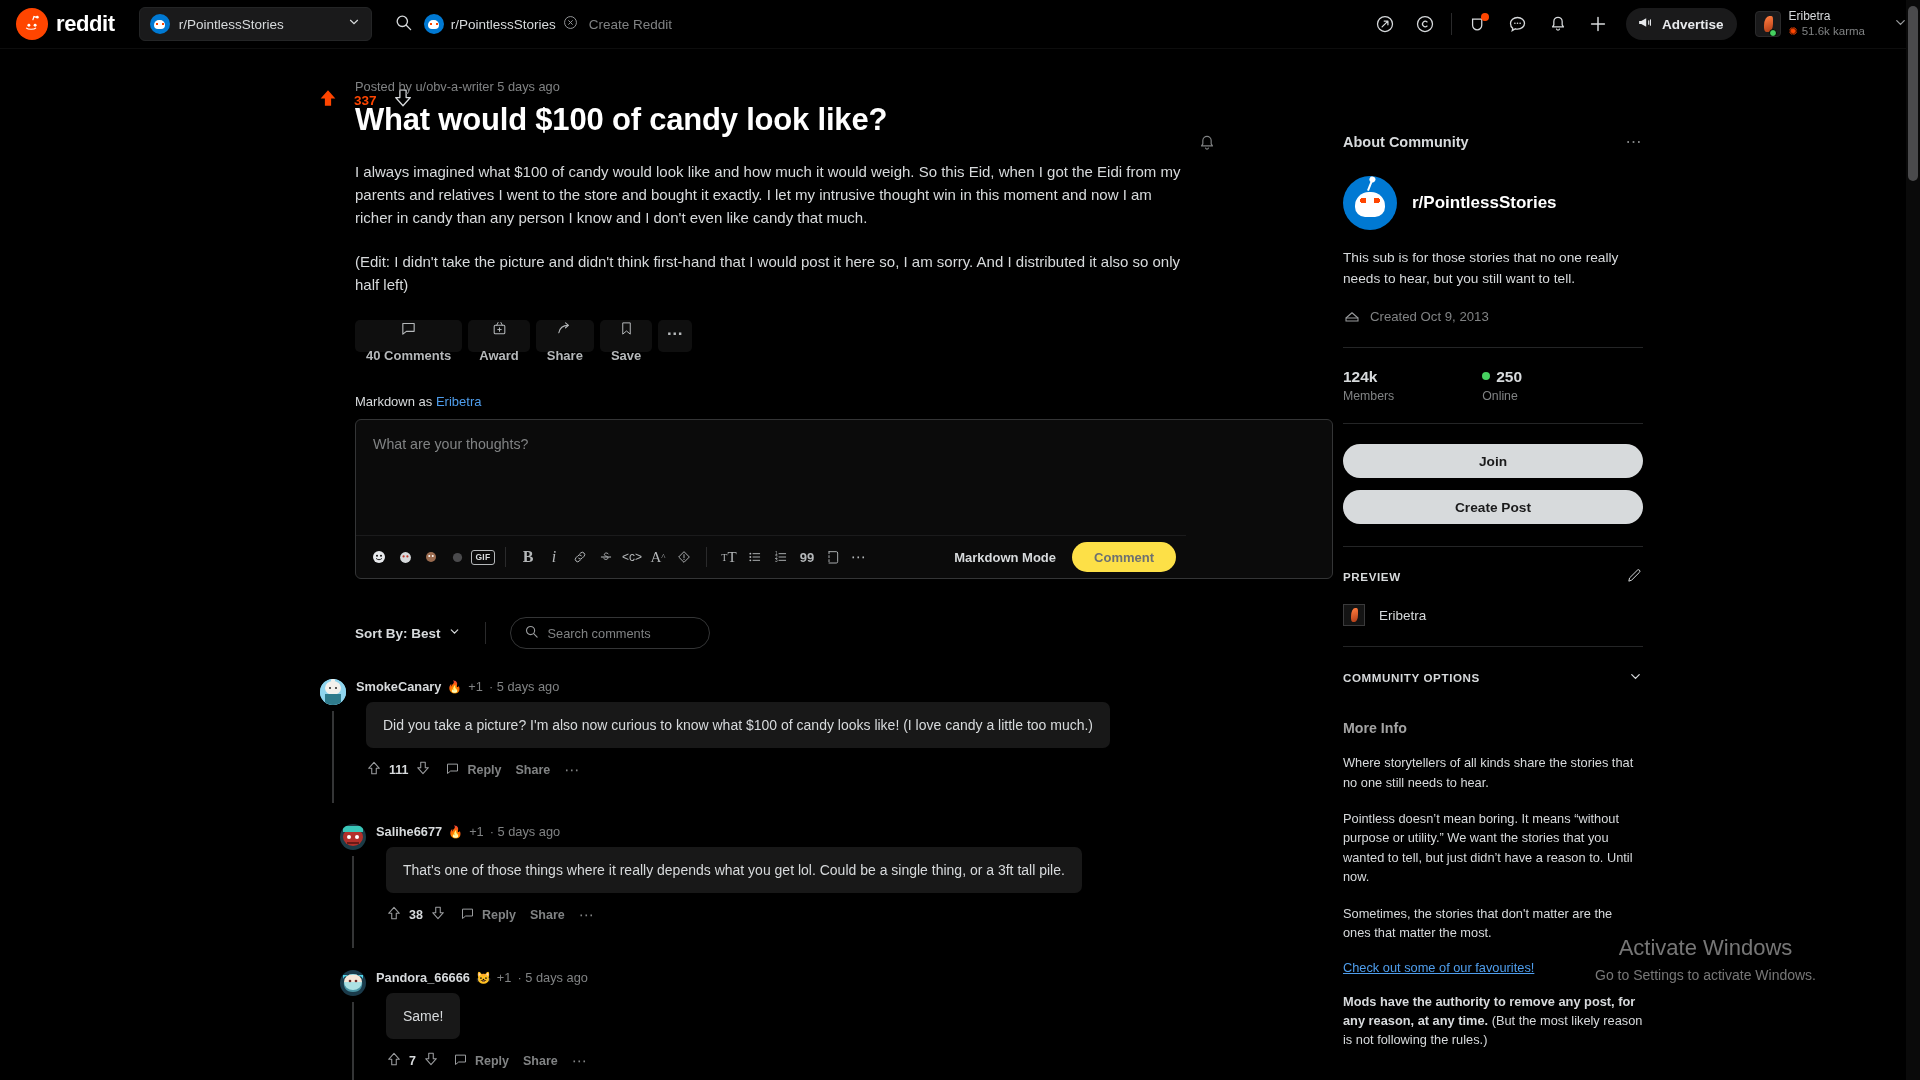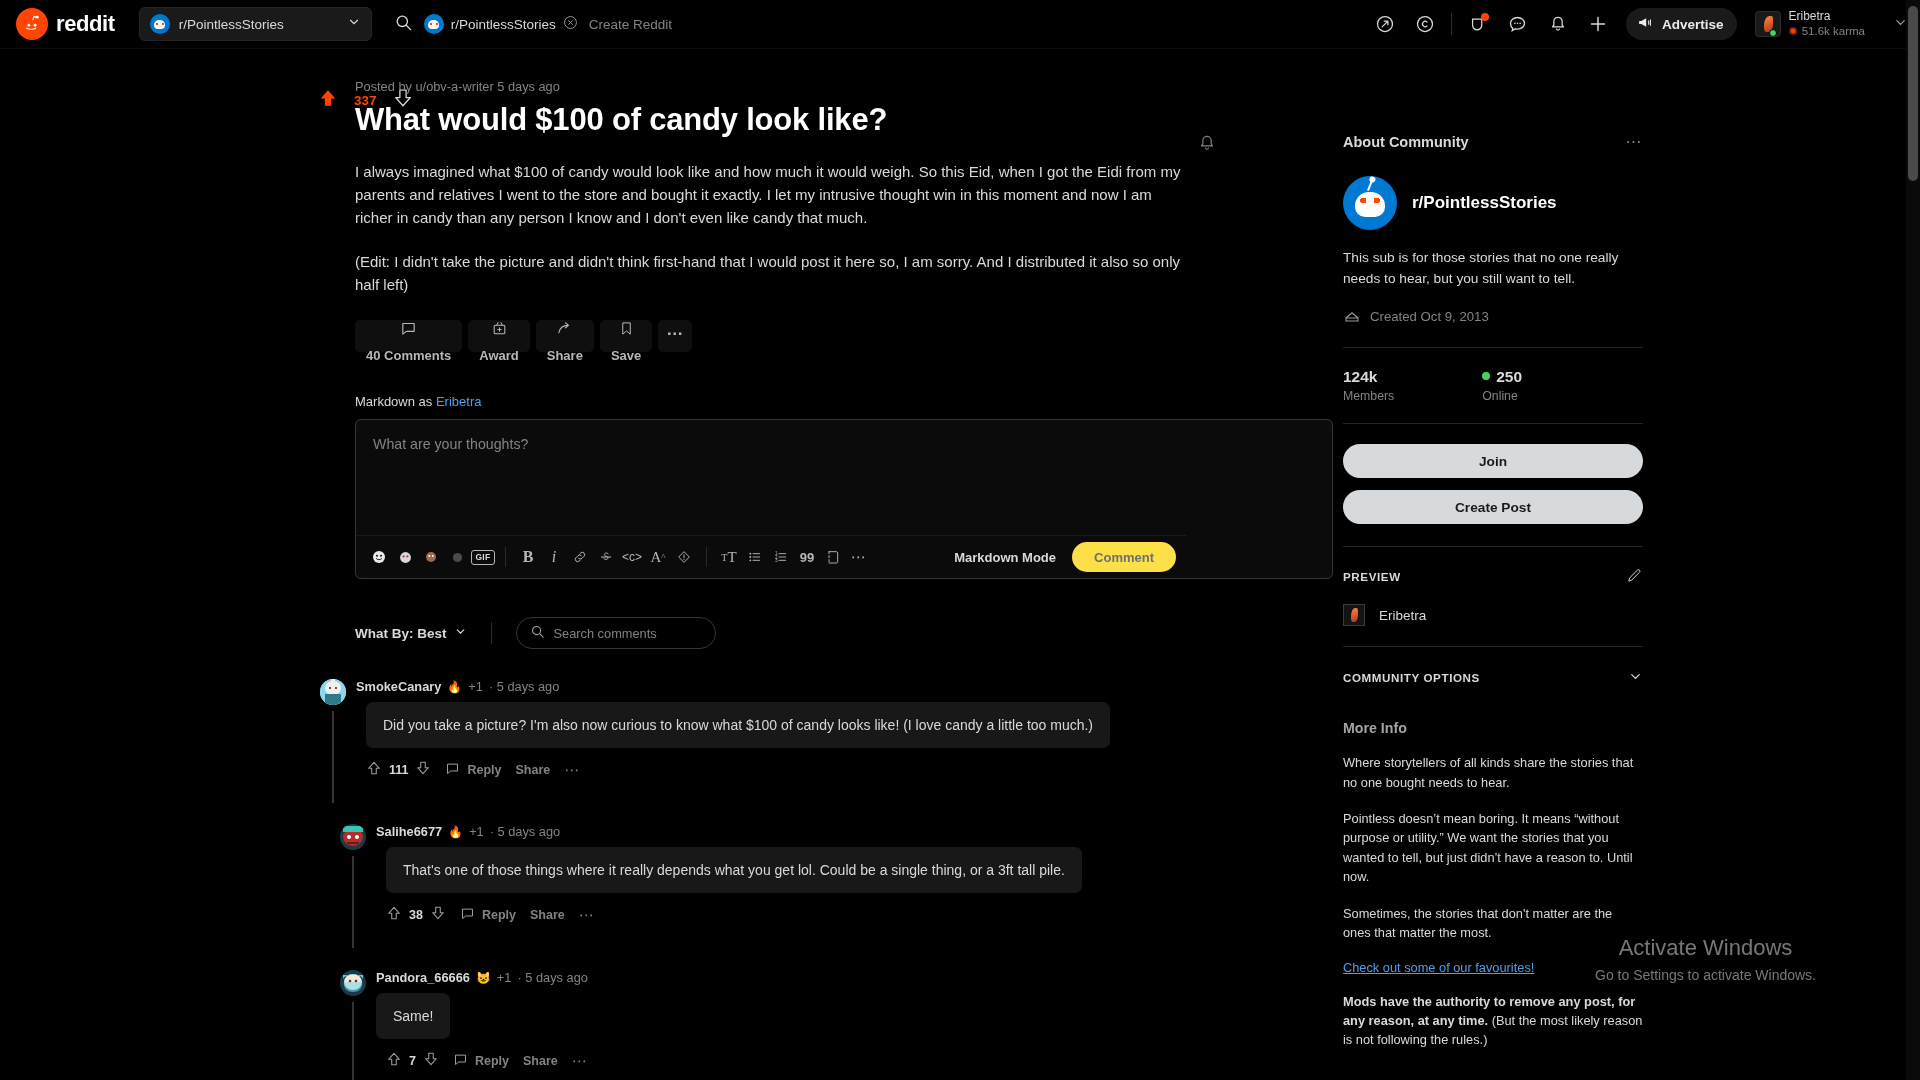--- a/index.html
+++ b/index.html
@@ -552,21 +552,21 @@
         <div class="tb" style="letter-spacing:1.3px;font-size:15px;">⋯</div>
 
         <div class="markdown-mode">Markdown Mode</div>
         <div class="comment-btn">Comment</div>
       </div>
     </div>
   </div>
 
   <div class="sortrow">
     <div class="sortby">
-      <span>What By: Best</span>
+      <span>Sort By: Best</span>
       <span>
         <svg width="13" height="13" viewBox="0 0 24 24">
             <path d="M6 9l6 6 6-6" stroke="#d7dadc" stroke-width="2.2" fill="none" stroke-linecap="round"></path>
           </svg>
       </span>
     </div>
     <div class="sort-divider"></div>
     <div class="csearch">
       <span>
         <svg width="15" height="15" viewBox="0 0 24 24">
@@ -686,21 +686,21 @@
         </svg>
     </div>
     <div class="thread-line" style="top:32px; height:94px;"></div>
     <div style="margin-left:36px;">
       <div class="c-head">
         <span class="c-user">Pandora_66666</span>
         <span class="award-ico">😺</span>
         <span class="c-plus">+1</span>
         <span class="c-time">· <span>5 days ago</span></span>
       </div>
-      <div class="c-bubble" style="">Same!</div>
+      <div class="c-bubble" style="margin-left:10px;">Same!</div>
       <div class="c-actions" style="margin-left:10px;">
         <span class="grp">
           <span>
             <svg width="16" height="16" viewBox="0 0 24 24">
                 <path d="M12 3.5l8 9h-4.6v8h-6.8v-8H4z" fill="none" stroke="#9a9c9e" stroke-width="1.6" stroke-linejoin="round"></path>
               </svg>
           </span>
           <span class="c-votes">7</span>
           <span>
             <svg width="16" height="16" viewBox="0 0 24 24">
@@ -789,21 +789,21 @@
     <div class="sec-head">
       <span>COMMUNITY OPTIONS</span>
       <span>
         <svg width="15" height="15" viewBox="0 0 24 24">
             <path d="M6 9l6 6 6-6" stroke="#d7dadc" stroke-width="2" fill="none" stroke-linecap="round"></path>
           </svg>
       </span>
     </div>
 
     <div class="more-info-title">More Info</div>
-    <div class="mi-p">Where storytellers of all kinds share the stories that no one bought needs to hear.</div>
+    <div class="mi-p">Where storytellers of all kinds share the stories that no one still needs to hear.</div>
     <div class="mi-p">Pointless doesn’t mean boring. It means “without purpose or utility.” We want the stories that you wanted to tell, but just didn’t have a reason to. Until now.</div>
     <div class="mi-p">Sometimes, the stories that don't matter are the ones that matter the most.</div>
     <a class="mi-link">Check out some of our favourites!</a>
     <div class="mi-p bold">
       <span>Mods have the authority to remove any post, for any reason, at any time.</span><span class="reg"> (But the most likely reason is not following the rules.)</span>
     </div>
 
     <div class="guidelines-title">Guidelines</div>
 
   </div>

